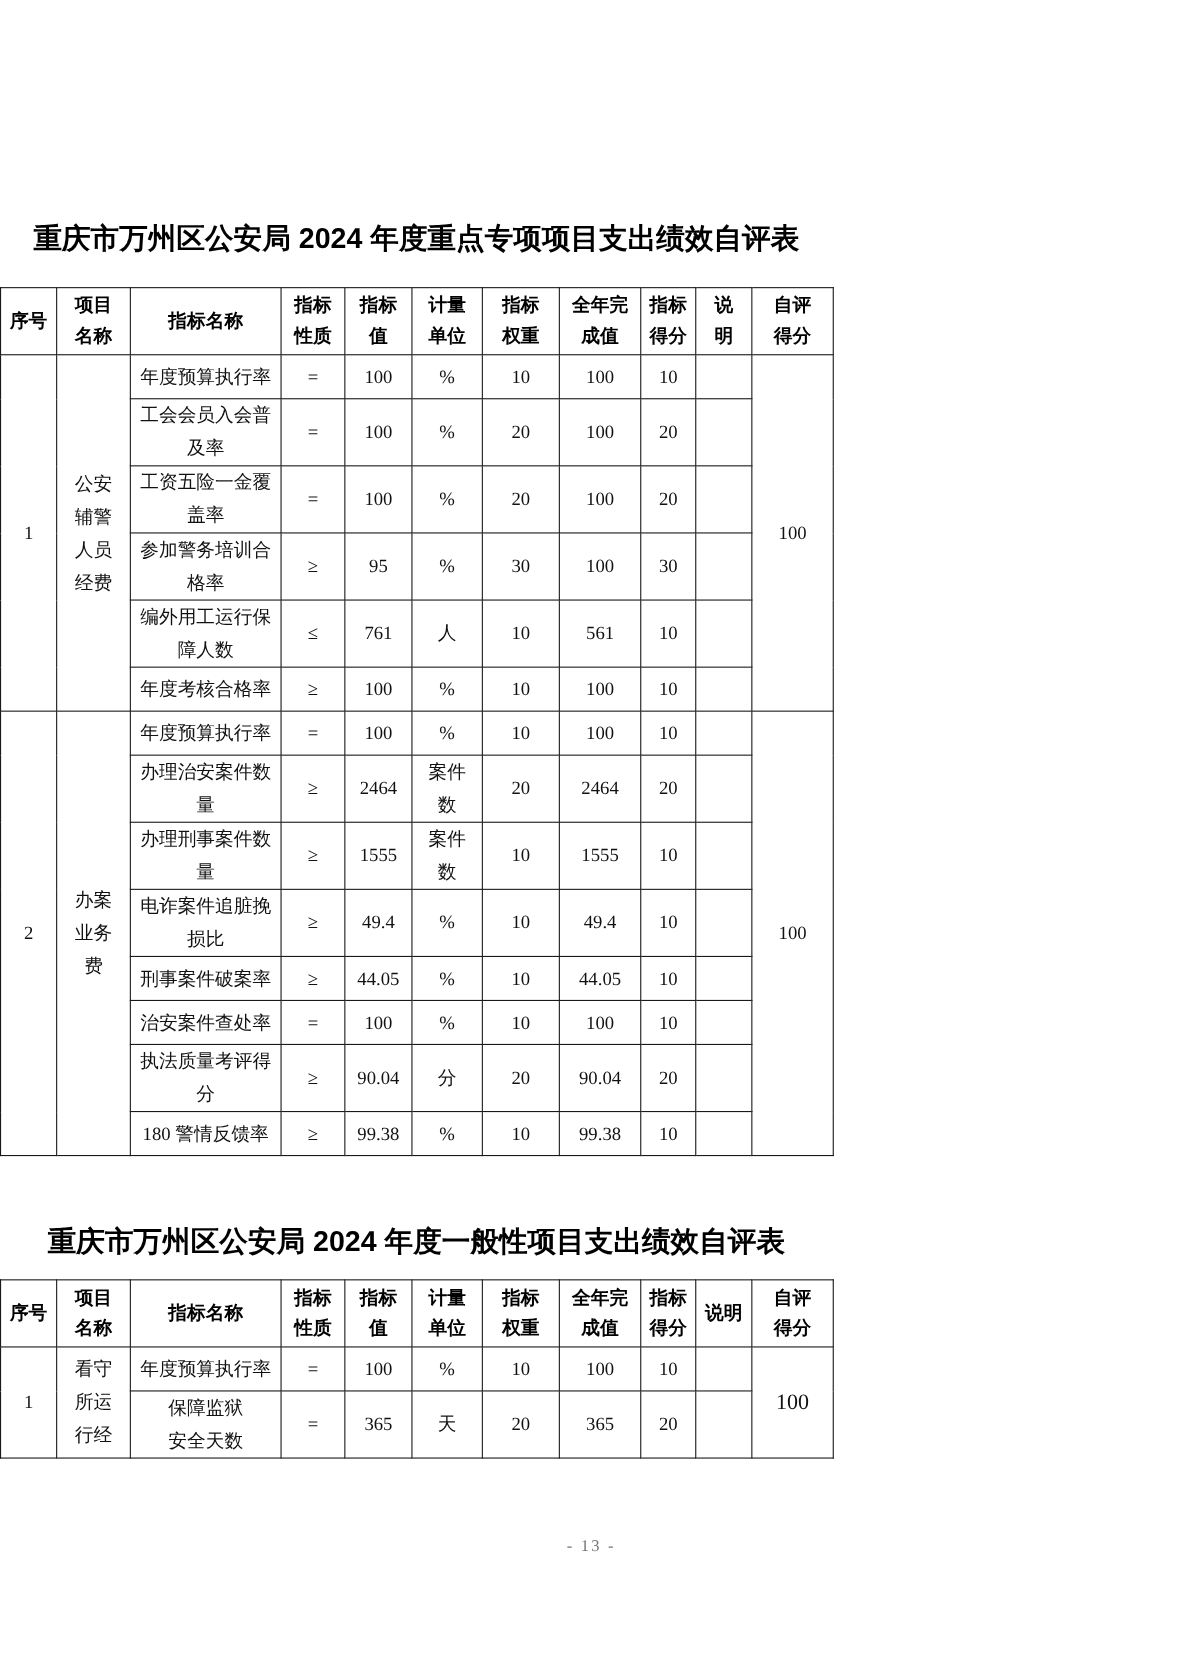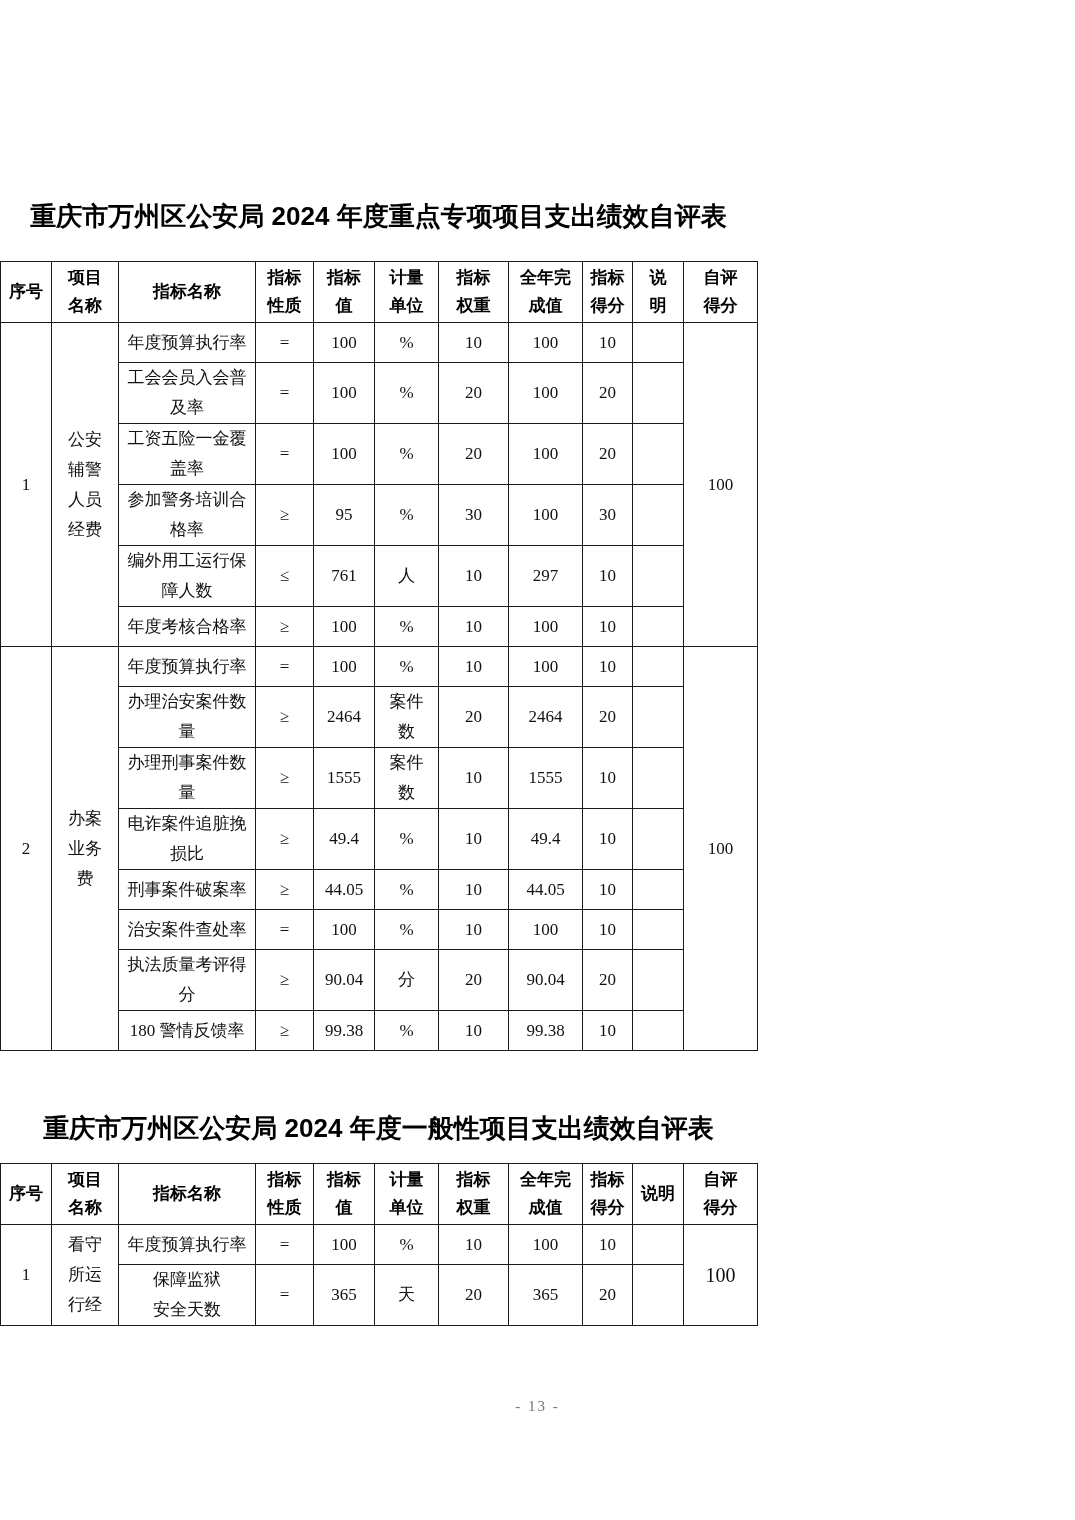--- a/index.html
+++ b/index.html
@@ -255,21 +255,21 @@
             <td>
               <div>761</div>
             </td>
             <td class="unit-cell">
               <div>人</div>
             </td>
             <td>
               <div>10</div>
             </td>
             <td>
-              <div>297</div>
+              <div>561</div>
             </td>
             <td>
               <div>10</div>
             </td>
             <td></td>
           </tr>
           <tr style="height: 40px;">
             <td class="name-cell">
               <div>年度考核合格率</div>
             </td>

